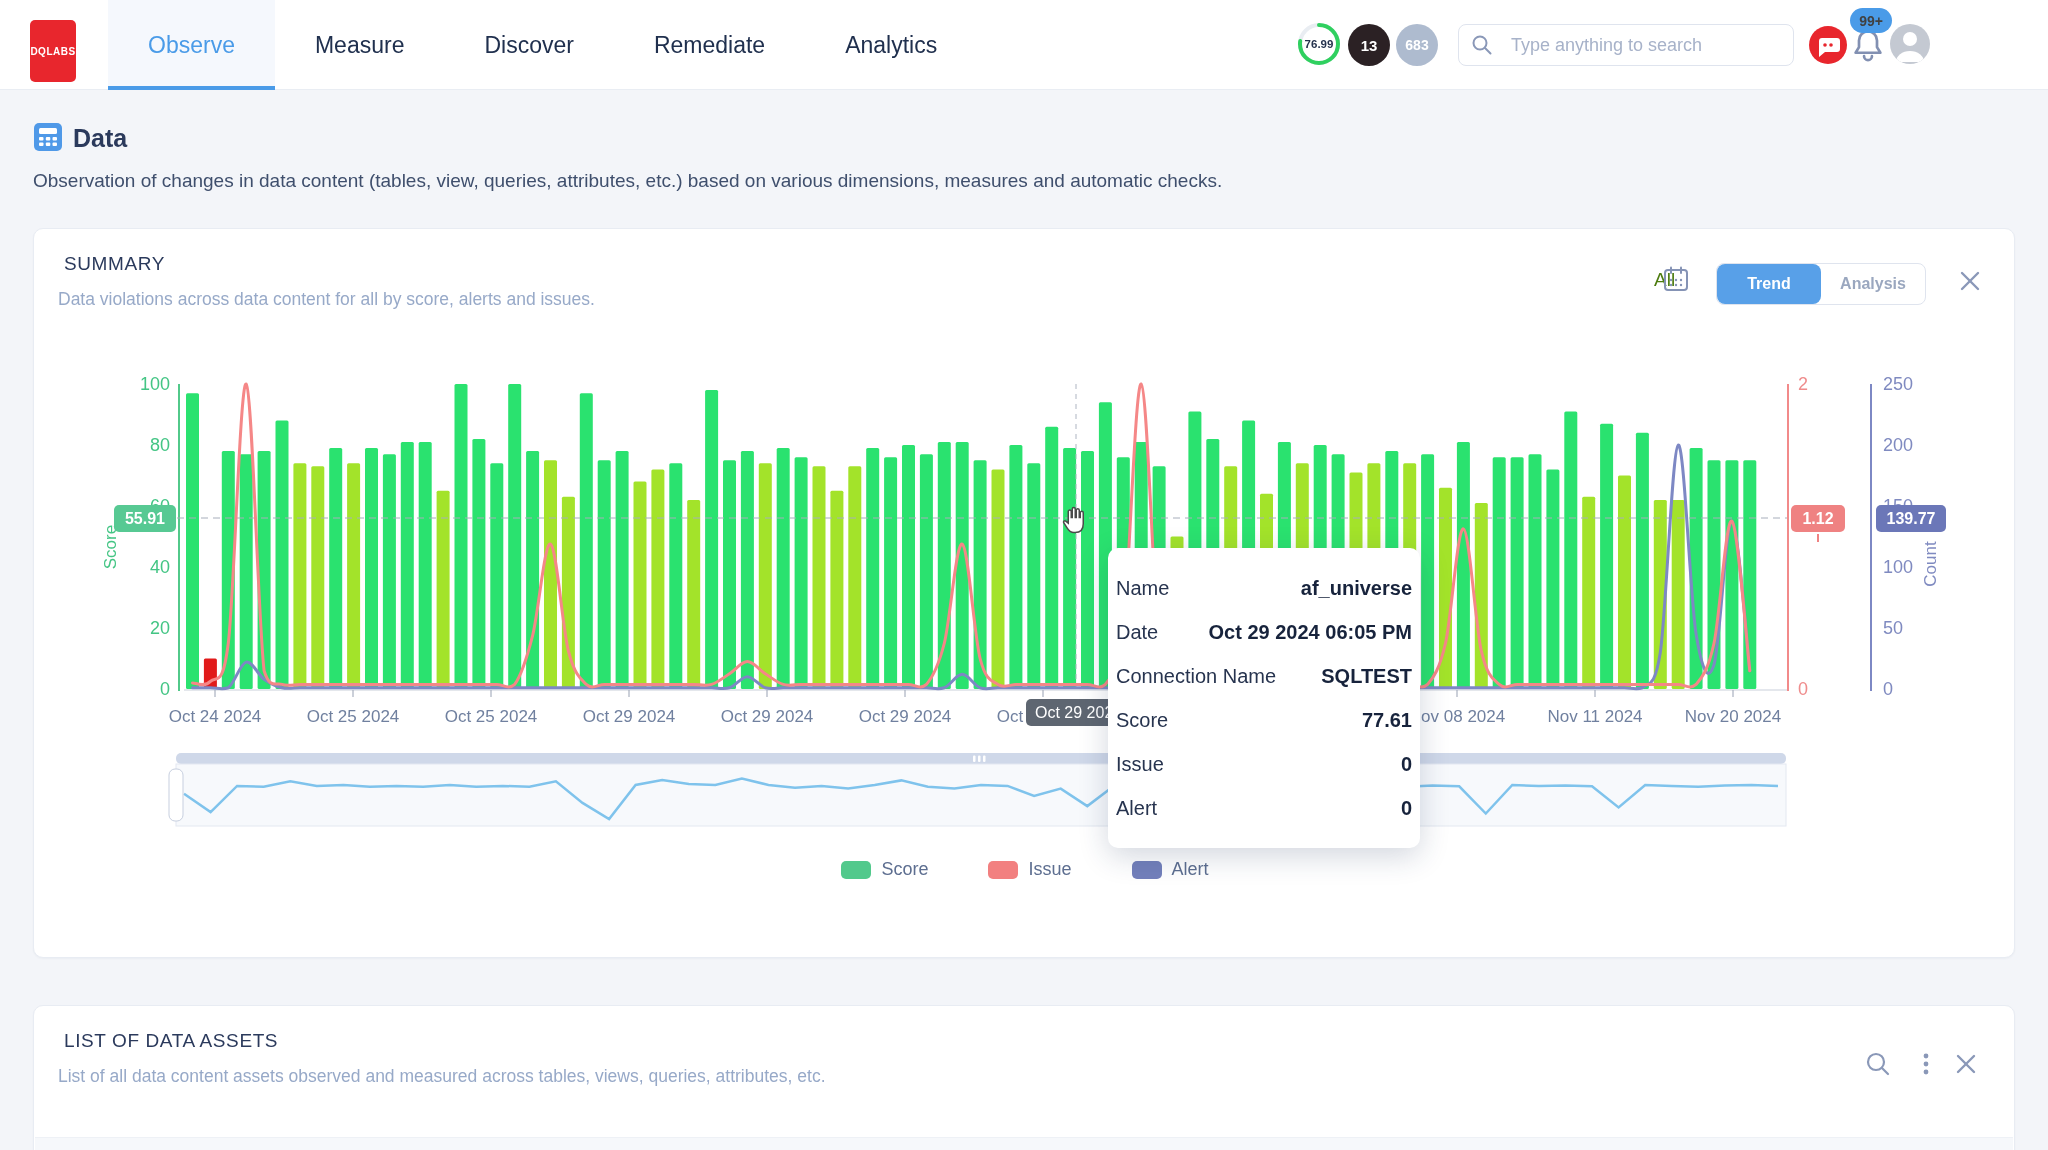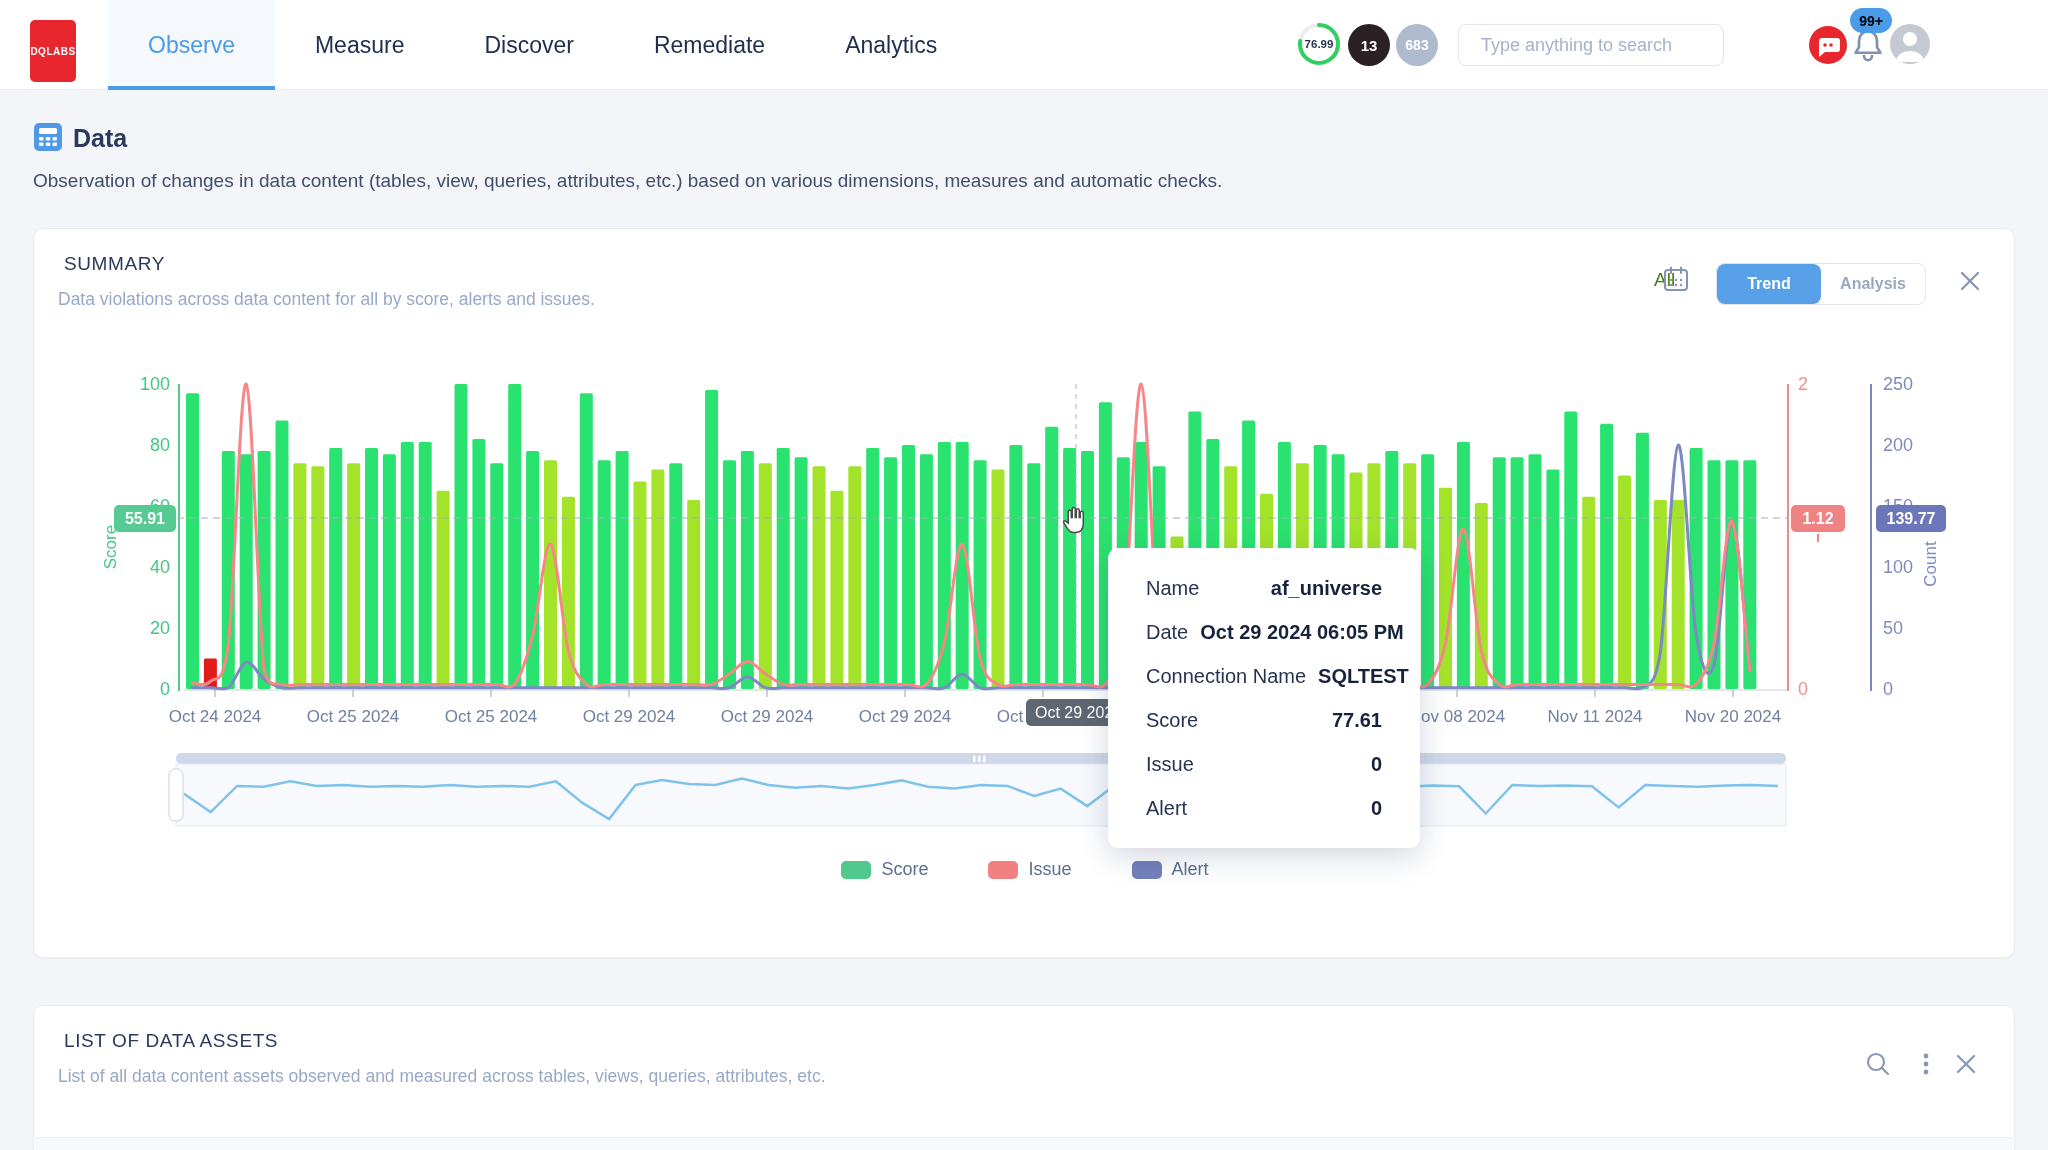--- a/index.html
+++ b/index.html
@@ -8,26 +8,26 @@
 
 .navbar{position:absolute;left:0;top:0;width:2048px;height:90px;background:#fff;border-bottom:1px solid #e9edf3;z-index:10}
 .logo{position:absolute;left:30px;top:20px;width:46px;height:62px;background:#e8262d;border-radius:5px;color:#fff;font-weight:bold;font-size:10px;display:flex;align-items:center;justify-content:center;letter-spacing:.5px}
 .tabs{position:absolute;left:108px;top:0;height:90px;display:flex}
 .tab{padding:0 40px;line-height:90px;font-size:23px;color:#20304e;font-weight:500;cursor:pointer;white-space:nowrap}
 .tab.active{color:#4a9be8;background:#f5f8fd;box-shadow:inset 0 -4px 0 #4a9be8}
 .ring{position:absolute;left:1296px;top:21px}
 .cbadge{position:absolute;border-radius:50%;display:flex;align-items:center;justify-content:center;color:#fff;font-weight:600}
 .cbadge.dark{left:1348px;top:24px;width:42px;height:42px;background:#2b2124;font-size:15px}
 .cbadge.gray{left:1396px;top:24px;width:42px;height:42px;background:#aebbcf;font-size:14px}
-.searchbox{position:absolute;left:1458px;top:24px;width:266px;height:42px;border:1.5px solid #dfe4ee;border-radius:8px;background:#fff;display:flex;align-items:center;padding:0 12px;gap:10px}
+.searchbox{position:absolute;left:1458px;top:24px;width:336px;height:42px;border:1.5px solid #dfe4ee;border-radius:8px;background:#fff;display:flex;align-items:center;padding:0 12px;gap:18px}
 .searchbox input{border:none;outline:none;flex:1;font-size:18px;color:#2b3a5c;background:transparent;font-family:"Liberation Sans",sans-serif}
 .searchbox input::placeholder{color:#a7b2c9}
 .chaticon{position:absolute;left:1808px;top:25px;width:40px;height:40px}
 .bellwrap{position:absolute;left:1850px;top:26px;width:36px;height:40px}
-.notifbadge{position:absolute;left:1850px;top:8px;min-width:42px;height:25px;background:#4a9be8;border-radius:13px;color:#000000;font-size:14px;font-weight:600;display:flex;align-items:center;justify-content:center;z-index:11;padding:0 6px}
+.notifbadge{position:absolute;left:1850px;top:8px;min-width:42px;height:25px;background:#4a9be8;border-radius:13px;color:#404040;font-size:14px;font-weight:600;display:flex;align-items:center;justify-content:center;z-index:11;padding:0 6px}
 .avatar{position:absolute;left:1890px;top:24px;width:40px;height:40px;border-radius:50%;background:#c4c9d2;overflow:hidden;display:flex;align-items:center;justify-content:center}
 
 .pageicon{position:absolute;left:33px;top:122px;width:30px;height:30px}
 .pagetitle{position:absolute;left:73px;top:124px;font-size:25px;font-weight:600;color:#2b3a5c}
 .pagedesc{position:absolute;left:33px;top:170px;font-size:19px;color:#3f4f6d}
 
 .card{position:absolute;background:#fff;border:1px solid #e8ecf3;border-radius:10px;box-shadow:0 1px 2px rgba(20,40,80,.04)}
 #summary-card{left:33px;top:228px;width:1982px;height:730px}
 #assets-card{left:33px;top:1005px;width:1982px;height:200px;overflow:hidden}
 .cardtitle{position:absolute;left:30px;top:24px;font-size:19px;font-weight:400;color:#2b3a5c;letter-spacing:.6px}
@@ -38,21 +38,21 @@
 .toggle{position:absolute;left:1682px;top:34px;width:210px;height:42px;border:1px solid #dfe4ee;border-radius:8px;display:flex;background:#fff;cursor:pointer}
 .seg{flex:1;display:flex;align-items:center;justify-content:center;font-size:16px;font-weight:600;color:#9aa7bf}
 .seg.active{background:#58a0e8;color:#fff;border-radius:8px}
 .closex{position:absolute;left:1922px;top:38px;width:28px;height:28px;cursor:pointer}
 #chartsvg{position:absolute;left:0;top:0;width:1982px;height:730px}
 
 .legend{position:absolute;left:0;top:630px;width:1982px;display:flex;justify-content:center;gap:60px;align-items:center}
 .legenditem{display:flex;align-items:center;gap:10px;font-size:18px;color:#5d6e90}
 .swatch{width:30px;height:18px;border-radius:5px;display:inline-block}
 
-.tooltip{position:absolute;left:1108px;top:548px;width:312px;background:#fff;border-radius:10px;box-shadow:0 8px 30px rgba(30,50,90,.2);padding:18px 38px;z-index:30}
+.tooltip{position:absolute;left:1108px;top:548px;width:312px;background:#fff;border-radius:10px;box-shadow:0 8px 30px rgba(30,50,90,.2);padding:18px 8px;z-index:30}
 .trow{display:flex;justify-content:space-between;align-items:center;height:44px;font-size:20px;gap:12px}
 .trow .tlabel{color:#27344f;white-space:nowrap}
 .trow .tvalue{color:#17233c;font-weight:600;white-space:nowrap}
 .xchip{position:absolute;left:1026px;top:699px;width:112px;height:27px;background:#5e6671;border-radius:5px;color:#fff;font-size:16px;line-height:27px;padding-left:9px;overflow:hidden;white-space:nowrap;z-index:20}
 .aicon{position:absolute;width:28px;height:28px;cursor:pointer}
 .theadrow{position:absolute;left:1px;right:1px;top:131px;height:68px;background:#f6f8fb;border-top:1px solid #eef1f6}
 .thcol{position:absolute;top:8px;font-size:15px;font-weight:700;color:#8d9cc0;letter-spacing:.7px}
 </style>
 </head>
 <body>

